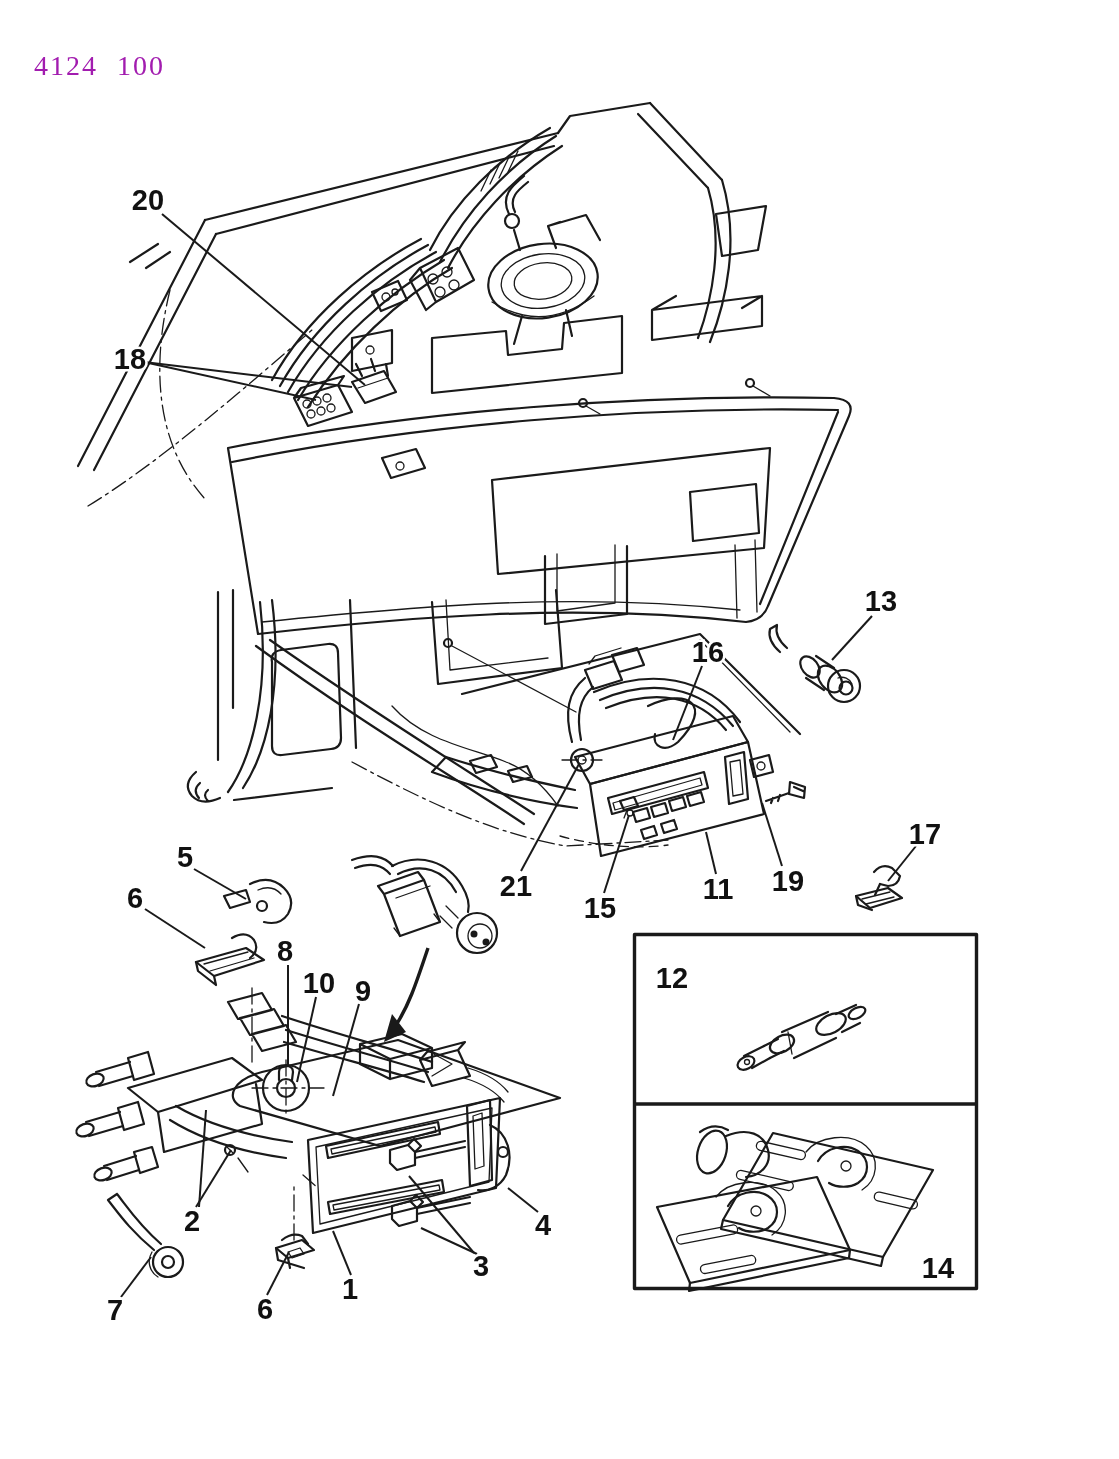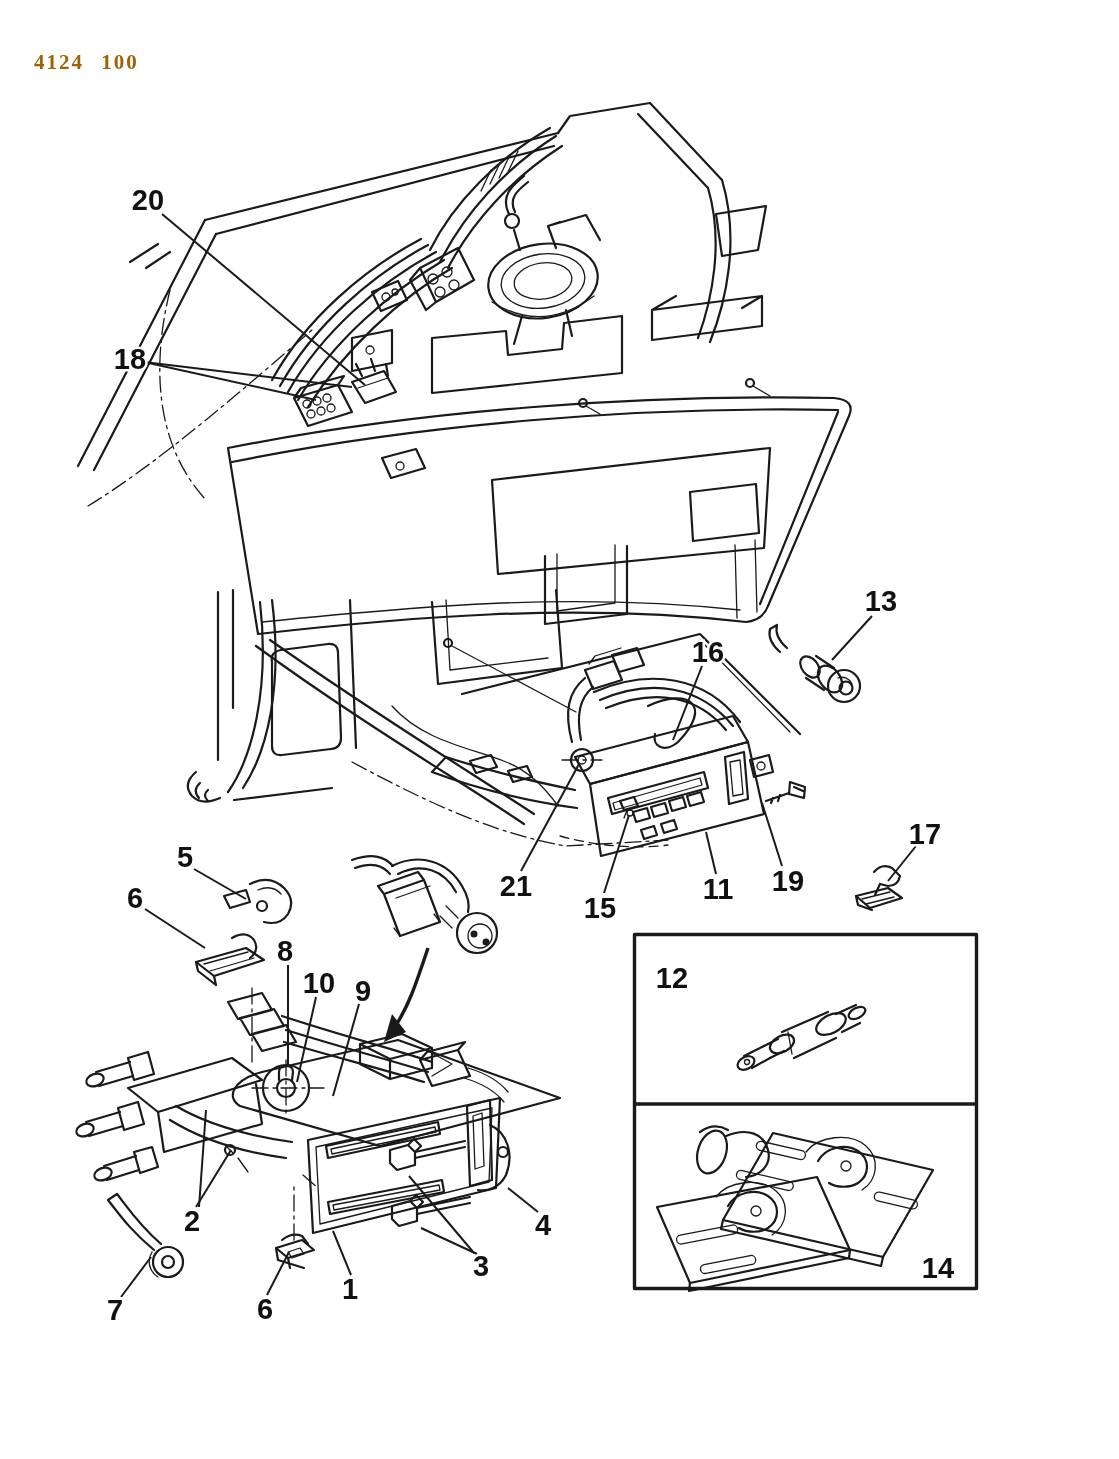--- a/index.html
+++ b/index.html
@@ -1,19 +1,19 @@
 <!DOCTYPE html>
 <html><head>
 <meta charset="utf-8">
 <style>
   html,body{margin:0;padding:0;background:#e8e8e4;}
   .page{position:relative;width:1119px;height:1459px;background:#ffffff;overflow:hidden;
         font-family:"Liberation Sans",sans-serif;}
   .part-number{position:absolute;left:34px;top:50px;font-family:"Liberation Serif",serif;
-        font-size:21px;font-weight:700;color:#a16207;letter-spacing:2px;word-spacing:10px;}
+        font-size:28px;font-weight:400;color:#a21caf;letter-spacing:2px;word-spacing:10px;}
   svg.canvas{position:absolute;left:0;top:0;width:1119px;height:1459px;}
   svg .s  {stroke:#1a1a1a;stroke-width:2.2;fill:none;stroke-linecap:round;stroke-linejoin:round;}
   svg .thin{stroke:#1a1a1a;stroke-width:1.3;fill:none;stroke-linecap:round;stroke-linejoin:round;}
   svg .thick{stroke:#1a1a1a;stroke-width:3.4;fill:none;stroke-linejoin:round;}
   svg .dash{stroke-dasharray:9 6;}
   svg .dashdot{stroke-dasharray:16 5 3 5;}
   svg .ink{fill:#1a1a1a;stroke:none;}
   svg .leader{stroke:#1a1a1a;stroke-width:2;fill:none;}
   svg text.callout{font-family:"Liberation Sans",sans-serif;font-weight:700;font-size:29px;
         fill:#111111;text-anchor:middle;paint-order:stroke;stroke:#ffffff;stroke-width:5px;}

